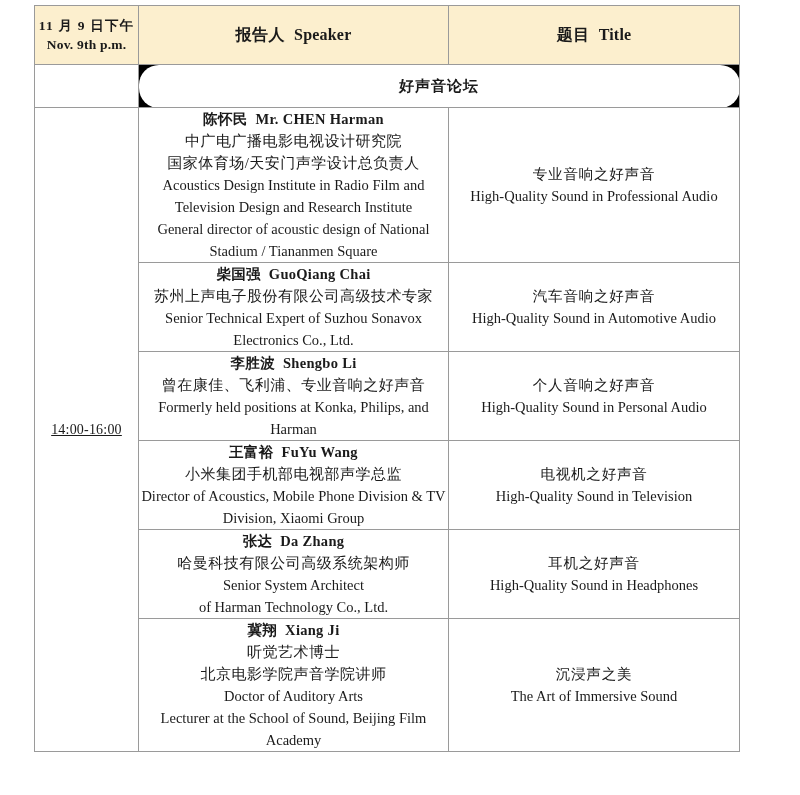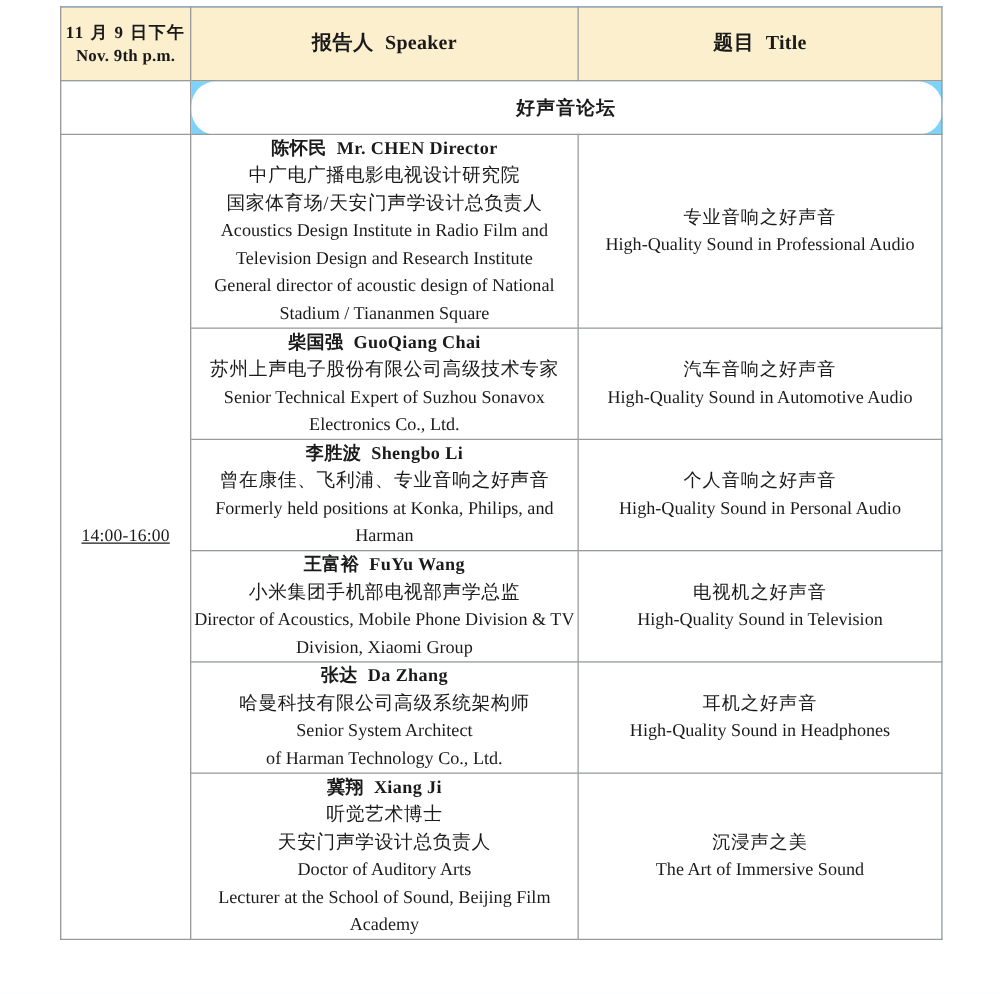--- a/index.html
+++ b/index.html
@@ -15,26 +15,26 @@
     overflow: hidden;
   }
   .page {
     position: relative;
     width: 800px;
     height: 795px;
     background: #ffffff;
   }
   table.schedule {
     position: absolute;
-    left: 48px;
+    left: 34px;
     top: 5px;
     width: 705px;
     border-collapse: collapse;
     table-layout: fixed;
-    background: #7dd3fc;
+    background: #000000;
   }
   table.schedule td,
   table.schedule th {
     border: 1px solid #9a9a9a;
     padding: 0;
     vertical-align: middle;
     background: #ffffff;
   }
   
   col.c-time  { width: 104px; }
@@ -145,21 +145,21 @@
       </tr>
 
       <tr>
         <td></td>
         <td class="forum-cell" colspan="2">好声音论坛</td>
       </tr>
 
     <tr>
           <td class="time-cell" rowspan="6">14:00-16:00</td>
           <td class="spk-cell">
-            <span class="line name"><span>陈怀民</span><span class="gap"></span><span>Mr. CHEN Director</span></span>
+            <span class="line name"><span>陈怀民</span><span class="gap"></span><span>Mr. CHEN Harman</span></span>
             <span class="line cn">中广电广播电影电视设计研究院</span>
             <span class="line cn">国家体育场/天安门声学设计总负责人</span>
             <span class="line en">Acoustics Design Institute in Radio Film and</span>
             <span class="line en">Television Design and Research Institute</span>
             <span class="line en">General director of acoustic design of National</span>
             <span class="line en">Stadium / Tiananmen Square</span>
           </td>
           <td class="ttl-cell">
             <span class="line cn">专业音响之好声音</span>
             <span class="line en">High-Quality Sound in Professional Audio</span>
@@ -210,21 +210,21 @@
           </td>
           <td class="ttl-cell">
             <span class="line cn">耳机之好声音</span>
             <span class="line en">High-Quality Sound in Headphones</span>
           </td>
         </tr>
         <tr>
           <td class="spk-cell">
             <span class="line name"><span>冀翔</span><span class="gap"></span><span>Xiang Ji</span></span>
             <span class="line cn">听觉艺术博士</span>
-            <span class="line cn">天安门声学设计总负责人</span>
+            <span class="line cn">北京电影学院声音学院讲师</span>
             <span class="line en">Doctor of Auditory Arts</span>
             <span class="line en">Lecturer at the School of Sound, Beijing Film</span>
             <span class="line en">Academy</span>
           </td>
           <td class="ttl-cell">
             <span class="line cn">沉浸声之美</span>
             <span class="line en">The Art of Immersive Sound</span>
           </td>
         </tr>
       </tbody>

